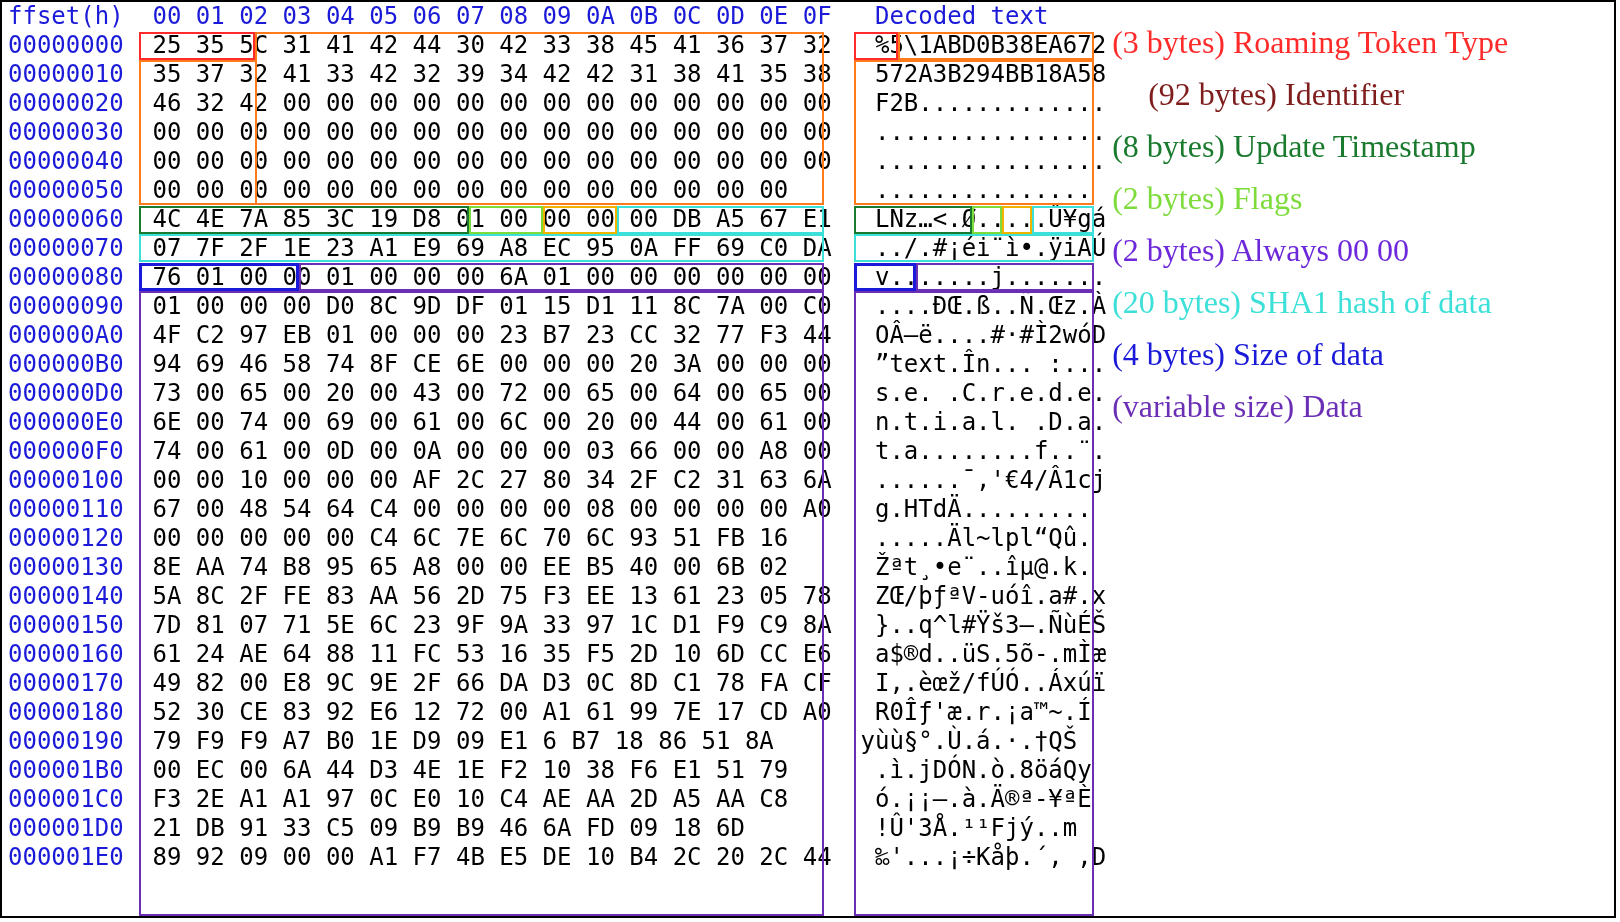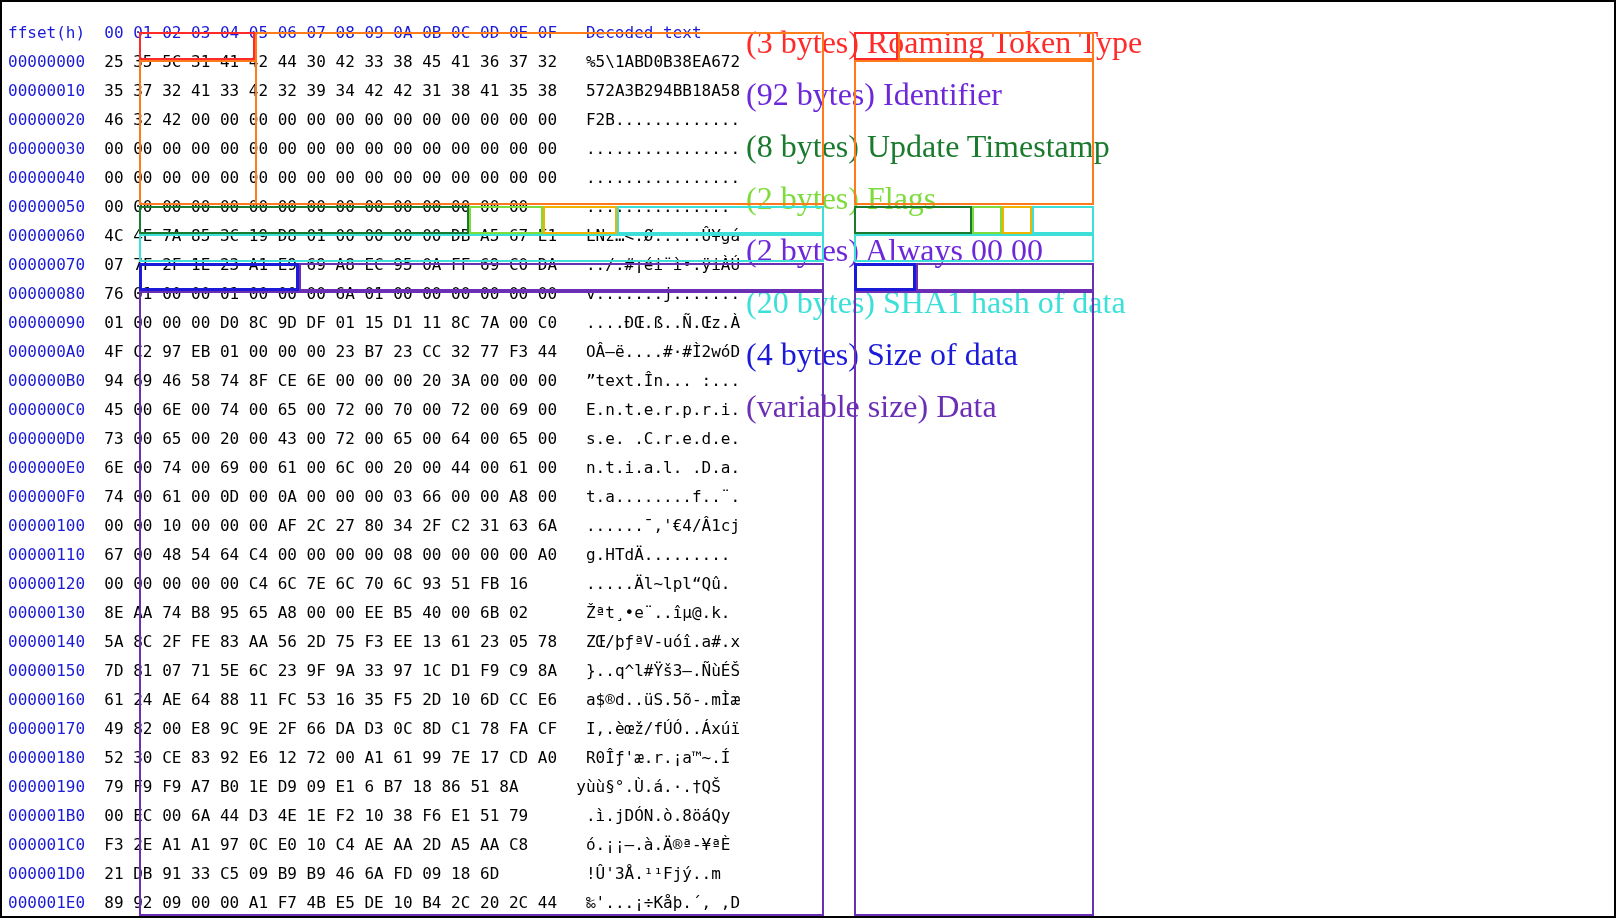--- a/index.html
+++ b/index.html
@@ -1,18 +1,18 @@
 <!DOCTYPE html>
 <html><head>
 <meta charset="utf-8">
 <style>
   html,body{margin:0;padding:0;background:#fff;color:#000;}
   body{border:2px solid #000;width:1616px;height:918px;box-sizing:border-box;overflow:hidden;}
   .wrap{display:flex;height:100%;}
-  .hex-pane{font-family:"Consolas","Menlo",monospace;font-size:16px;line-height:29px;padding:16px 6px;position:relative;letter-spacing:0;}
+  .hex-pane{font-family:"Consolas","Menlo",monospace;font-size:24px;line-height:29px;padding:0 6px;position:relative;letter-spacing:0;}
   .hex-header{color:#1a1ad8;white-space:pre;}
   .hex-row{white-space:pre;}
   .offset-col{color:#1a1ad8;display:inline;}
   .bytes-col,.ascii-col{color:#000;display:inline;}
   
   .box{position:absolute;border-width:2px;border-style:solid;pointer-events:none;box-sizing:border-box;}
   
   .legend{padding:14px 10px 16px 0;font-family:Liberation Serif, serif;font-size:32px;line-height:52px;font-weight:400;}
   .legend .item{white-space:nowrap;}
 </style>
@@ -28,21 +28,20 @@
         <div class="hex-row"><span class="offset-col">00000020</span><span class="bytes-col">  46 32 42 00 00 00 00 00 00 00 00 00 00 00 00 00</span><span class="ascii-col">   F2B.............</span></div>
         <div class="hex-row"><span class="offset-col">00000030</span><span class="bytes-col">  00 00 00 00 00 00 00 00 00 00 00 00 00 00 00 00</span><span class="ascii-col">   ................</span></div>
         <div class="hex-row"><span class="offset-col">00000040</span><span class="bytes-col">  00 00 00 00 00 00 00 00 00 00 00 00 00 00 00 00</span><span class="ascii-col">   ................</span></div>
         <div class="hex-row"><span class="offset-col">00000050</span><span class="bytes-col">  00 00 00 00 00 00 00 00 00 00 00 00 00 00 00   </span><span class="ascii-col">   ...............</span></div>
         <div class="hex-row"><span class="offset-col">00000060</span><span class="bytes-col">  4C 4E 7A 85 3C 19 D8 01 00 00 00 00 DB A5 67 E1</span><span class="ascii-col">   LNz…&lt;.Ø.....Û¥gá</span></div>
         <div class="hex-row"><span class="offset-col">00000070</span><span class="bytes-col">  07 7F 2F 1E 23 A1 E9 69 A8 EC 95 0A FF 69 C0 DA</span><span class="ascii-col">   ../.#¡éi¨ì•.ÿiÀÚ</span></div>
         <div class="hex-row"><span class="offset-col">00000080</span><span class="bytes-col">  76 01 00 00 01 00 00 00 6A 01 00 00 00 00 00 00</span><span class="ascii-col">   v.......j.......</span></div>
         <div class="hex-row"><span class="offset-col">00000090</span><span class="bytes-col">  01 00 00 00 D0 8C 9D DF 01 15 D1 11 8C 7A 00 C0</span><span class="ascii-col">   ....ÐŒ.ß..Ñ.Œz.À</span></div>
         <div class="hex-row"><span class="offset-col">000000A0</span><span class="bytes-col">  4F C2 97 EB 01 00 00 00 23 B7 23 CC 32 77 F3 44</span><span class="ascii-col">   OÂ—ë....#·#Ì2wóD</span></div>
         <div class="hex-row"><span class="offset-col">000000B0</span><span class="bytes-col">  94 69 46 58 74 8F CE 6E 00 00 00 20 3A 00 00 00</span><span class="ascii-col">   ”text.În... :...</span></div>
-        <div class="hex-row"><span class="offset-col">000000C0</span><span class="bytes-col">  45 00 6E 00 74 00 65 00 72 00 70 00 72 00 69 00</span><span class="ascii-col">   E.n.t.e.r.p.r.i.</span></div>
         <div class="hex-row"><span class="offset-col">000000D0</span><span class="bytes-col">  73 00 65 00 20 00 43 00 72 00 65 00 64 00 65 00</span><span class="ascii-col">   s.e. .C.r.e.d.e.</span></div>
         <div class="hex-row"><span class="offset-col">000000E0</span><span class="bytes-col">  6E 00 74 00 69 00 61 00 6C 00 20 00 44 00 61 00</span><span class="ascii-col">   n.t.i.a.l. .D.a.</span></div>
         <div class="hex-row"><span class="offset-col">000000F0</span><span class="bytes-col">  74 00 61 00 0D 00 0A 00 00 00 03 66 00 00 A8 00</span><span class="ascii-col">   t.a........f..¨.</span></div>
         <div class="hex-row"><span class="offset-col">00000100</span><span class="bytes-col">  00 00 10 00 00 00 AF 2C 27 80 34 2F C2 31 63 6A</span><span class="ascii-col">   ......¯,'€4/Â1cj</span></div>
         <div class="hex-row"><span class="offset-col">00000110</span><span class="bytes-col">  67 00 48 54 64 C4 00 00 00 00 08 00 00 00 00 A0</span><span class="ascii-col">   g.HTdÄ......... </span></div>
         <div class="hex-row"><span class="offset-col">00000120</span><span class="bytes-col">  00 00 00 00 00 C4 6C 7E 6C 70 6C 93 51 FB 16   </span><span class="ascii-col">   .....Äl~lpl“Qû.</span></div>
         <div class="hex-row"><span class="offset-col">00000130</span><span class="bytes-col">  8E AA 74 B8 95 65 A8 00 00 EE B5 40 00 6B 02   </span><span class="ascii-col">   Žªt¸•e¨..îµ@.k.</span></div>
         <div class="hex-row"><span class="offset-col">00000140</span><span class="bytes-col">  5A 8C 2F FE 83 AA 56 2D 75 F3 EE 13 61 23 05 78</span><span class="ascii-col">   ZŒ/þƒªV-uóî.a#.x</span></div>
         <div class="hex-row"><span class="offset-col">00000150</span><span class="bytes-col">  7D 81 07 71 5E 6C 23 9F 9A 33 97 1C D1 F9 C9 8A</span><span class="ascii-col">   }..q^l#Ÿš3—.ÑùÉŠ</span></div>
         <div class="hex-row"><span class="offset-col">00000160</span><span class="bytes-col">  61 24 AE 64 88 11 FC 53 16 35 F5 2D 10 6D CC E6</span><span class="ascii-col">   a$®d..üS.5õ-.mÌæ</span></div>
@@ -79,21 +78,21 @@
     <div class="box" style="border-color:#1a1ad8;border-width:3px;left:852px;top:261px;width:62px;height:28px;"></div>
     <div class="box" style="border-color:#6a2fb5;left:914px;top:261px;width:178px;height:28px;"></div>
     <div class="box" style="border-color:#6a2fb5;left:852px;top:289px;width:240px;height:625px;"></div>
   </div>
 
   <div class="legend">
     <div class="item">
       <span style="color: rgb(255, 42, 42);"><span>(3 bytes)</span> <span>Roaming Token Type</span></span>
     </div>
     <div class="item">
-      <span style="color: #6d28d9;"><span>(92 bytes)</span> <span>Identifier</span></span>
+      <span style="color: #7f1d1d; margin-left: 36px;"><span>(92 bytes)</span> <span>Identifier</span></span>
     </div>
     <div class="item">
       <span style="color: rgb(26, 122, 46);"><span>(8 bytes)</span> <span>Update Timestamp</span></span>
     </div>
     <div class="item">
       <span style="color: rgb(125, 220, 60);"><span>(2 bytes)</span> <span>Flags</span></span>
     </div>
     <div class="item">
       <span style="color: #6d28d9;"><span>(2 bytes)</span> <span>Always 00 00</span></span>
     </div>

